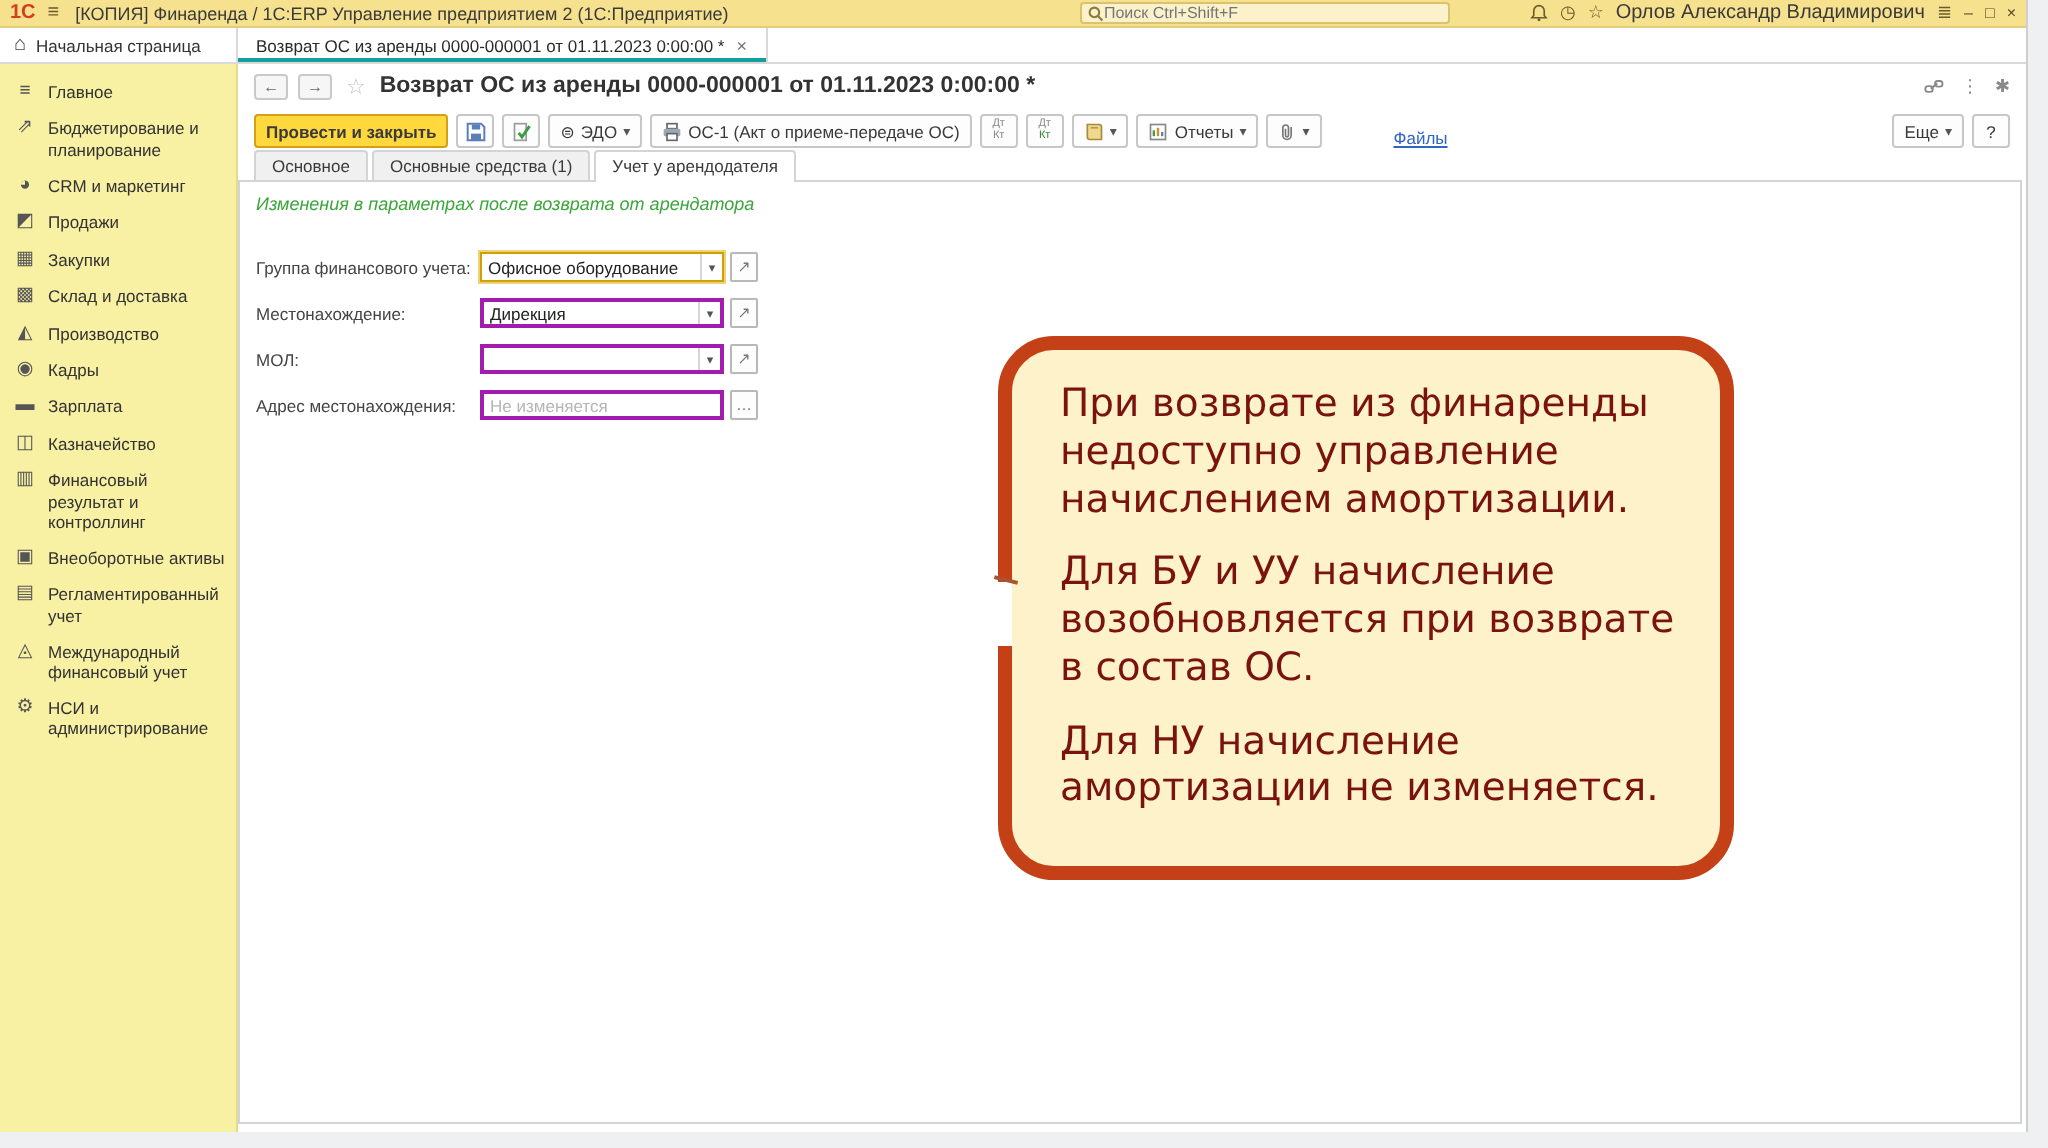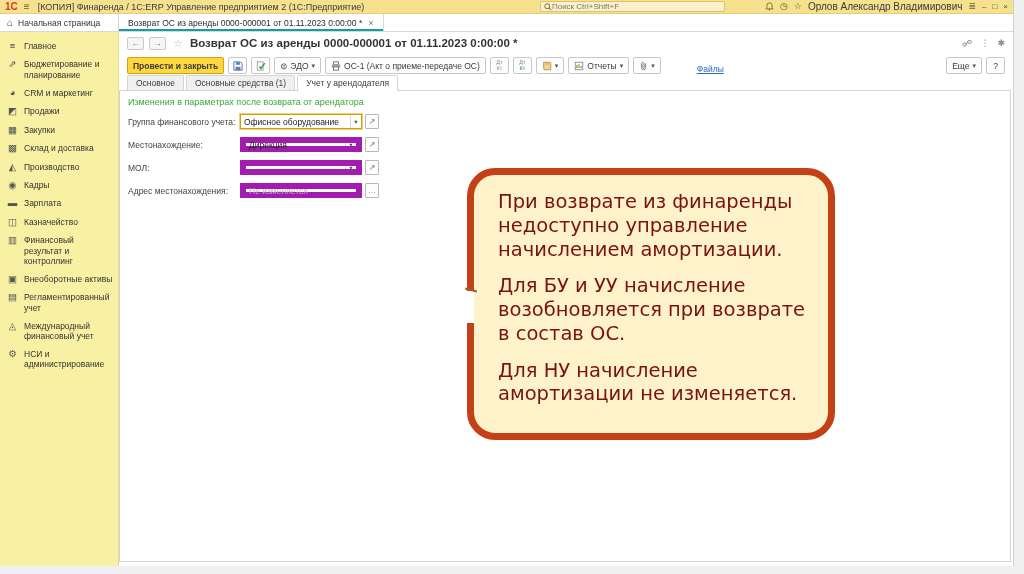--- a/index.html
+++ b/index.html
@@ -56,32 +56,32 @@
   .link { color:#2f66c4; text-decoration:underline; font-size:8.5px; margin-left:2px;padding-left:30px; }
   .tb-right { margin-left:auto; display:flex; gap:4px; }
 
   
   .doc-tabs { height:16px; display:flex; align-items:flex-end; padding-left:8px; gap:2px; position:relative; z-index:2;text-align:right; }
   .dtab { font-size:8.5px; color:#3a3a3a; padding:2px 8px 2px; border:1px solid #d4d4d4; border-bottom:none; background:#f0f0f0; border-radius:2px 2px 0 0; }
   .dtab.active { background:#fff; margin-bottom:-1px; padding-bottom:3px; }
 
   
   .panel { position:absolute; left:0; top:58px; right:2px; bottom:4px; border:1px solid #d4d4d4; background:#fff; padding:4px 8px; z-index:1; }
-  .section-header { font-size:9px; color:#3aa63a; margin:2px 0 7px; }
+  .section-header { font-size:9px; color:#3aa63a; margin:2px 0 19px;font-style:italic; }
   .frow { display:flex; align-items:center; margin-bottom:8px; }
   .flabel { width:112px; flex:0 0 112px; font-size:8.5px; color:#444; }
-  .inputbox { display:flex; align-items:center; width:122px; height:15px; border:6px solid #a21caf; background:#fff; }
+  .inputbox { display:flex; align-items:center; width:122px; height:15px; border:2px solid #a21caf; background:#fff; }
   .inputbox.focused { border:1px solid #cfa000; box-shadow:0 0 0 1px #ecd27a; }
   .inputbox input { flex:1; min-width:0; border:none; outline:none; font-size:8.5px; color:#222; padding:0 3px; font-family:"Liberation Sans",sans-serif; background:transparent; }
   .inputbox input::placeholder { color:#b5b5b5; }
   .combo-caret { width:11px; flex:0 0 11px; text-align:center; border-left:1px solid #d6d6d6; font-size:6.5px; color:#555; align-self:stretch; display:flex; align-items:center; justify-content:center; }
   .sidebtn { width:14px; height:15px; border:1px solid #b8b8b8; background:#fdfdfd; font-size:8px; color:#777; margin-left:3px; display:flex; align-items:center; justify-content:center; border-radius:1px; }
 
   
-  .callout { position:absolute; left:348px; top:136px; width:368px; height:272px; background:#fdf2c9; border:7px solid #c44117; border-radius:28px; padding:15px 16px 10px 24px; font-family:"DejaVu Sans",sans-serif; color:#7a120e; z-index:5; }
+  .callout { position:absolute; left:380px; top:136px; width:368px; height:272px; background:#fdf2c9; border:7px solid #c44117; border-radius:28px; padding:15px 16px 10px 24px; font-family:"DejaVu Sans",sans-serif; color:#7a120e; z-index:5; }
   .callout p { font-size:19.5px; line-height:1.22; margin-bottom:13px; }
   .callout-tail { position:absolute; left:-9px; top:116px; width:9px; height:32px; background:#ffffff; z-index:6; }
   .callout-tail::before { content:""; position:absolute; left:0; top:-2px; width:12px; height:2px; background:#a8542f; transform:rotate(14deg); }
 
   svg { display:block; }
 </style>
 </head>
 <body>
 
 <div class="app">

